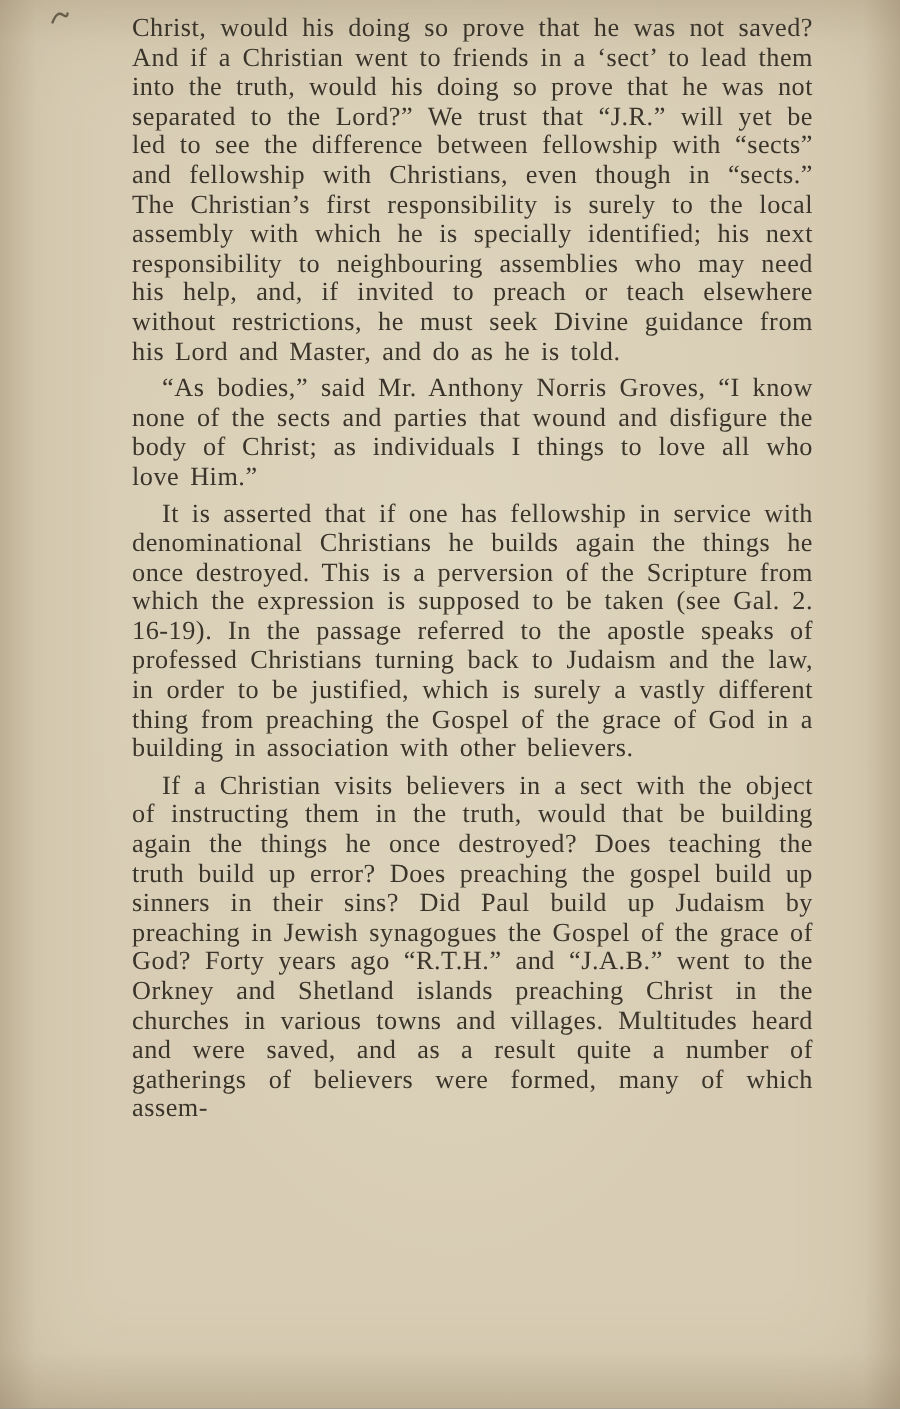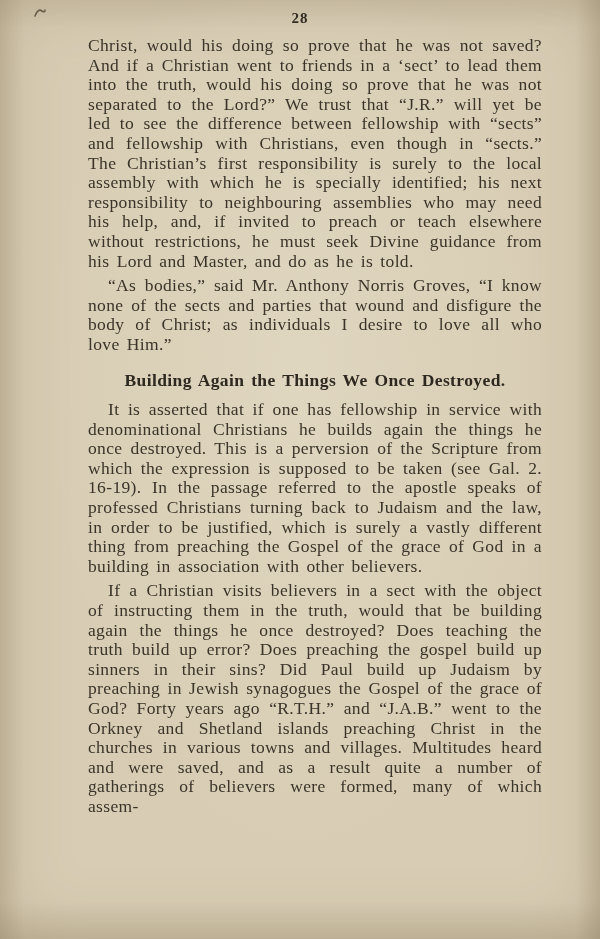--- a/index.html
+++ b/index.html
@@ -64,28 +64,26 @@
 <body>
 
 <div class="page">
 
   <span class="ink-smudge">
     <svg width="14" height="12" viewBox="0 0 14 12">
       <path d="M2 9 Q5 1 9 4 Q12 6 12 3" stroke="#46402f" fill="none" stroke-width="1.6" stroke-linecap="round"></path>
     </svg>
   </span>
 
-  <div class="page-number">28</div>
 
   <div class="content">
 
     <p class="para">Christ, would his doing so prove that he was not saved?  And if a Christian went to friends in a ‘sect’ to lead them into the truth, would his doing so prove that he was not separated to the Lord?”   We trust that “J.R.” will yet be led to see the difference between fellowship with “sects” and fellowship with Christians, even though in “sects.”   The Christian’s first responsibility is surely to the local assembly with which he is specially identified; his next responsibility to neighbouring assemblies who may need his help, and, if invited to preach or teach elsewhere without restrictions, he must seek Divine guidance from his Lord and Master, and do as he is told.</p>
 
-    <p class="para indent">“As bodies,” said Mr. Anthony Norris Groves, “I know none of the sects and parties that wound and disfigure the body of Christ; as individuals I desire to love all who love Him.”</p>
+    <p class="para indent">“As bodies,” said Mr. Anthony Norris Groves, “I know none of the sects and parties that wound and disfigure the body of Christ; as individuals I things to love all who love Him.”</p>
 
-    <h2 class="section-heading">Building Again the Things We Once Destroyed.</h2>
 
     <p class="para indent">It is asserted that if one has fellowship in service with denominational Christians he builds again the things he once destroyed.   This is a perversion of the Scripture from which the expression is supposed to be taken (see Gal. 2. 16-19).   In the passage referred to the apostle speaks of professed Christians turning back to Judaism and the law, in order to be justified, which is surely a vastly different thing from preaching the Gospel of the grace of God in a building in association with other believers.</p>
 
     <p class="para indent">If a Christian visits believers in a sect with the object of instructing them in the truth, would that be building again the things he once destroyed?   Does teaching the truth build up error?   Does preaching the gospel build up sinners in their sins?   Did Paul build up Judaism by preaching in Jewish synagogues the Gospel of the grace of God?   Forty years ago “R.T.H.” and “J.A.B.” went to the Orkney and Shetland islands  preaching Christ in the churches in various towns and villages.   Multitudes heard and were saved, and as a result quite a number of gatherings of believers were formed, many of which assem-</p>
 
   </div>
 </div>
 
 </body></html>

